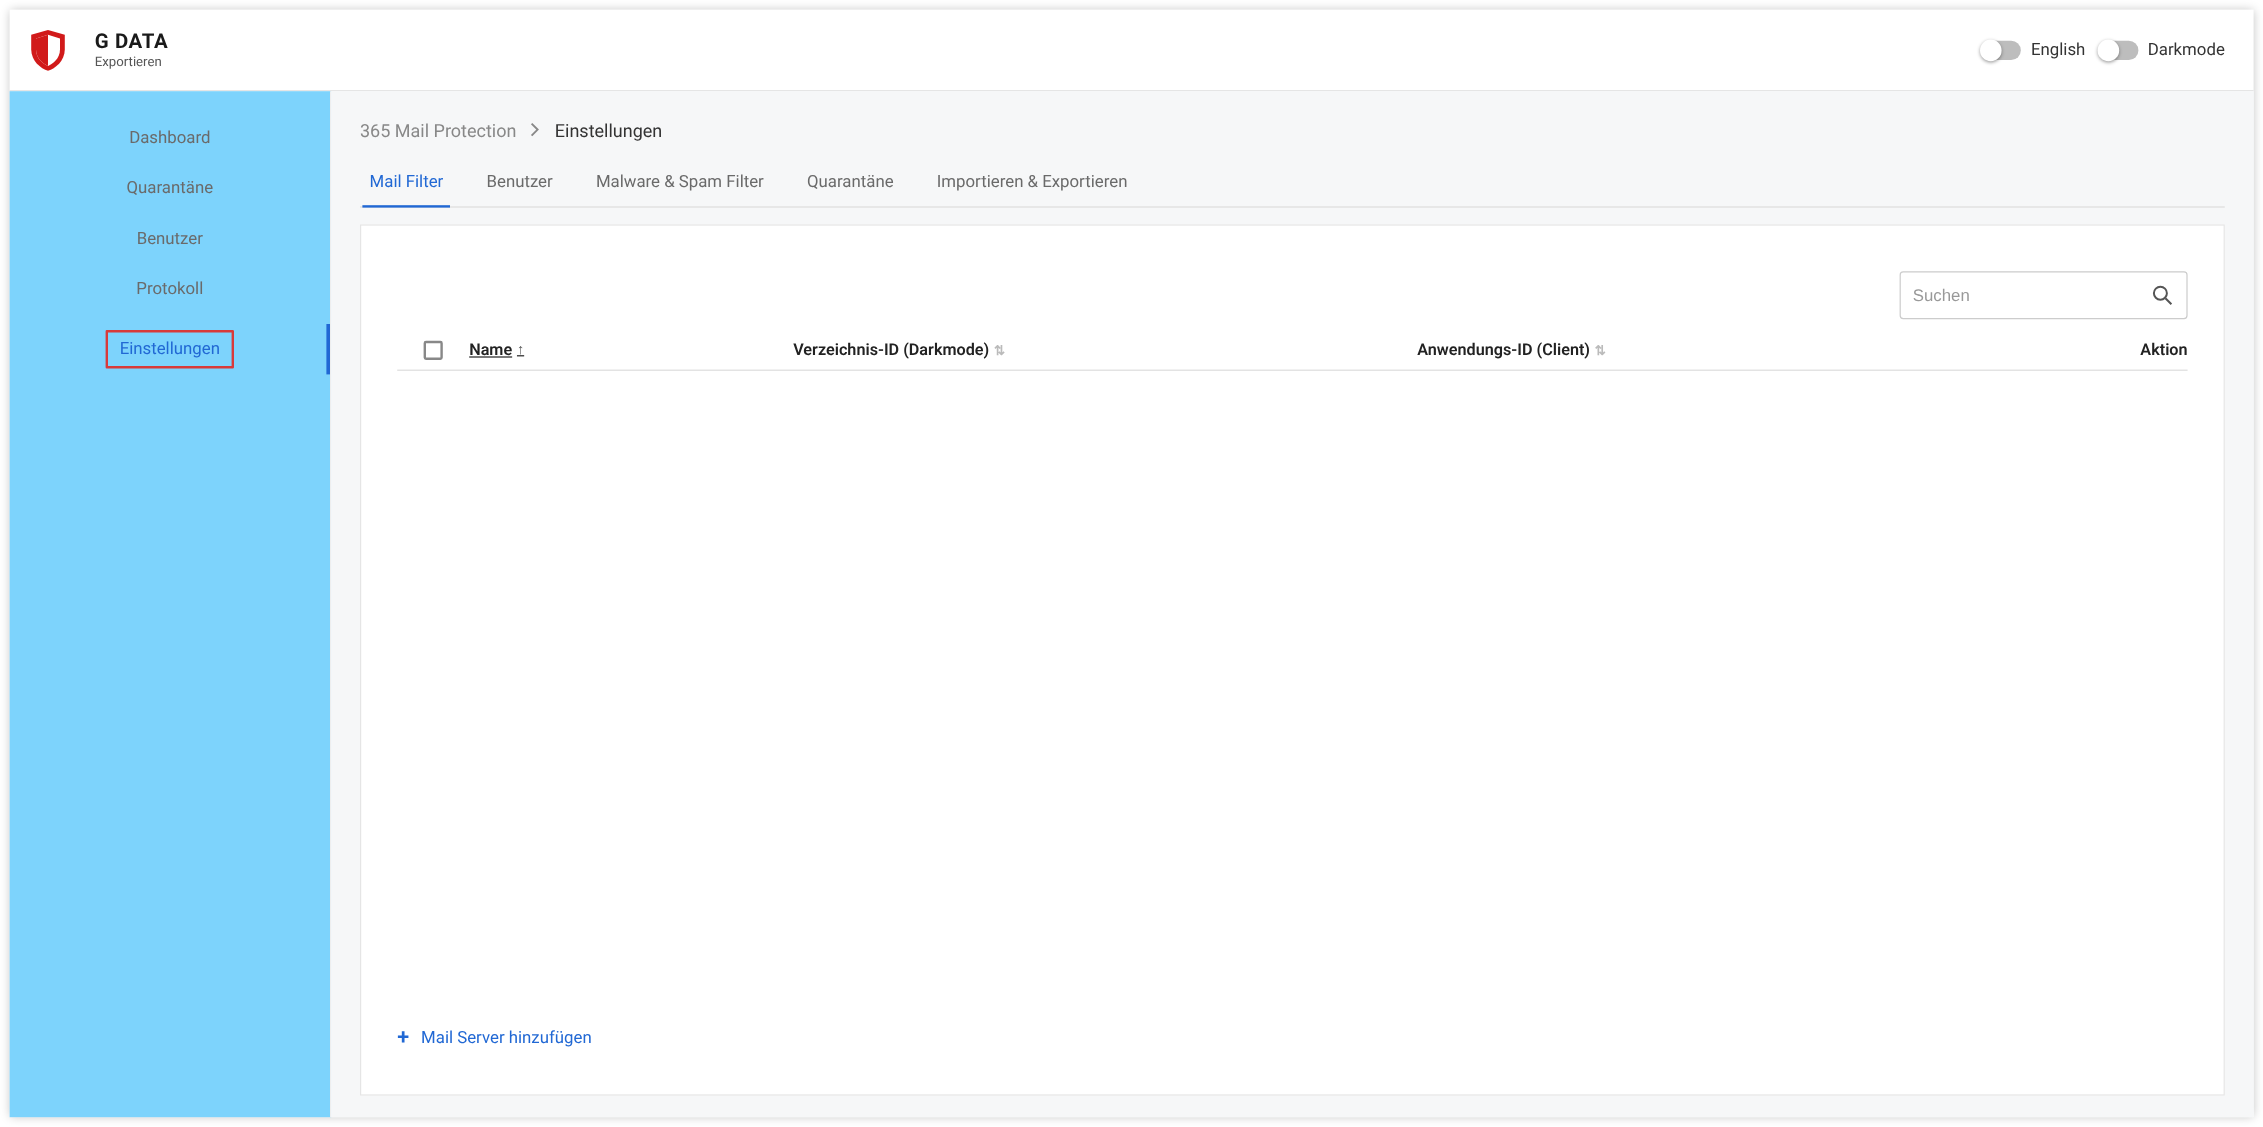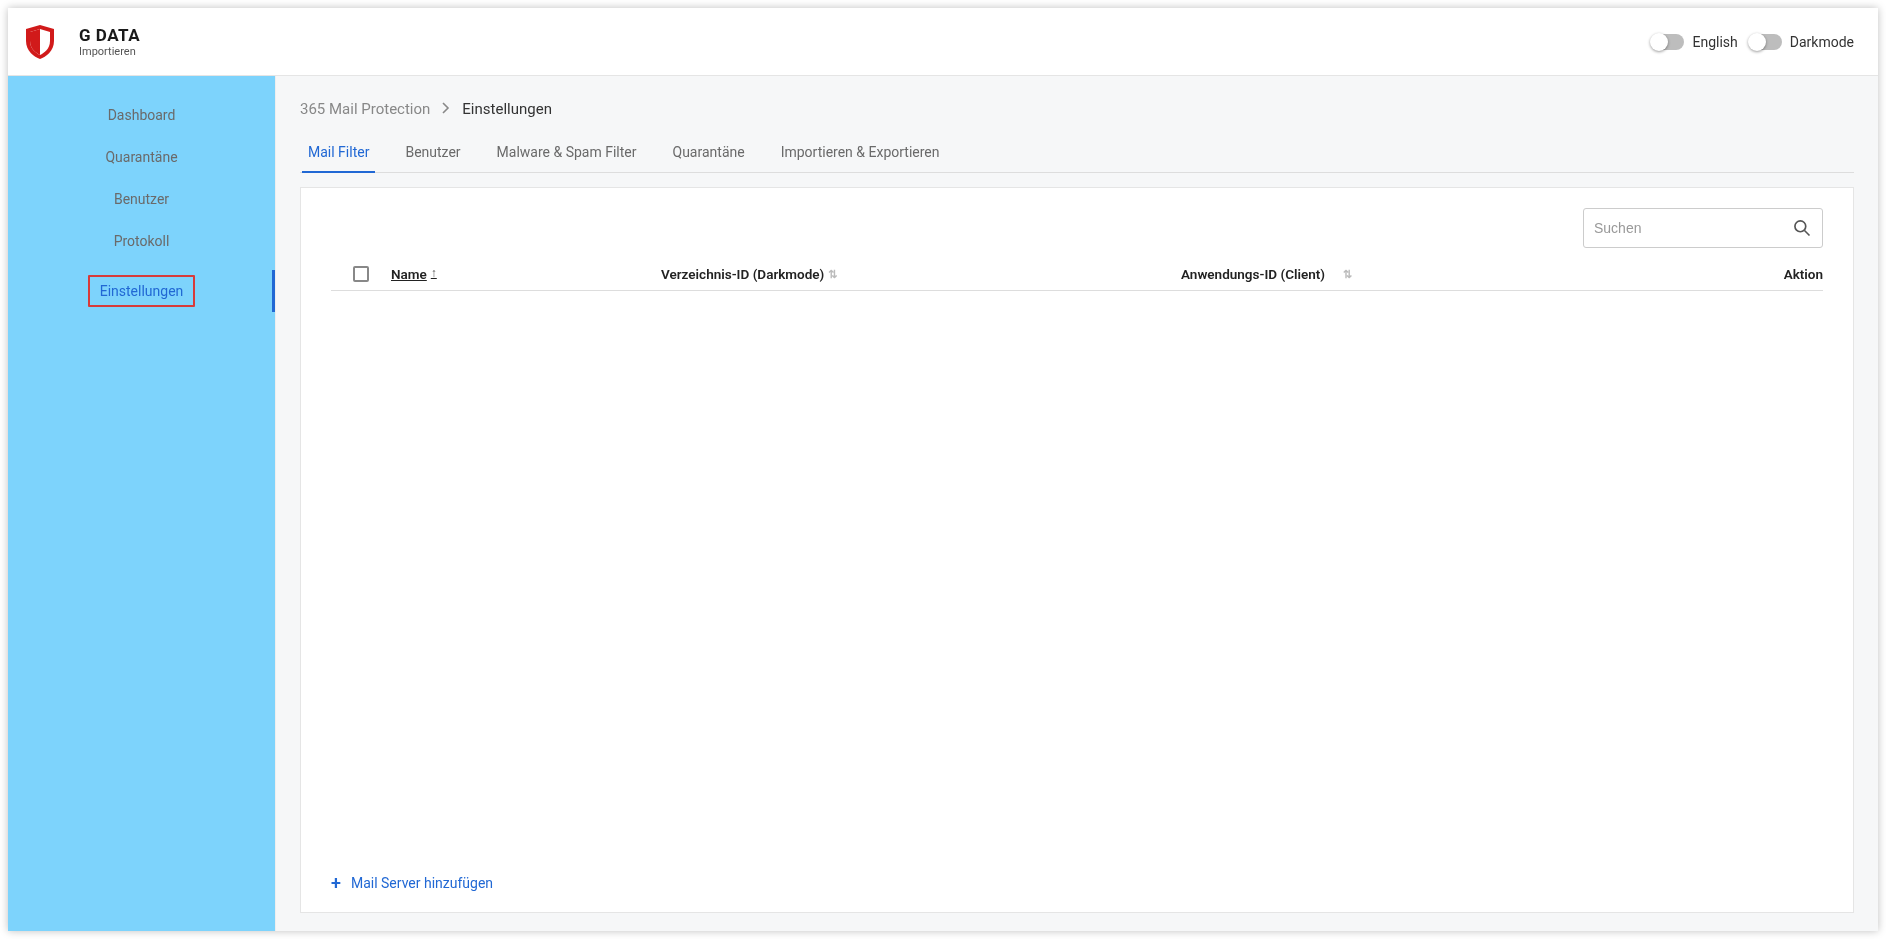--- a/index.html
+++ b/index.html
@@ -78,40 +78,40 @@
 }
 .tab {
   padding: 12px 4px; color: #6a6a6a; cursor: pointer; position: relative;
 }
 .tab.active { color: #2168d4; }
 .tab.active::after {
   content: ""; position: absolute; left: -2px; right: -2px; bottom: -1px; height: 2px; background: #2168d4;
 }
 .panel {
   flex: 1; background: #fff; border: 1px solid #e5e5e5; margin-top: 14px;
-  display: flex; flex-direction: column; padding: 20px 30px;
+  display: flex; flex-direction: column; padding: 38px 30px;
 }
 .search-row { display: flex; justify-content: flex-end; margin-bottom: 10px; }
 .search-box {
   width: 240px; height: 40px; border: 1px solid #ccc; border-radius: 3px;
   display: flex; align-items: center; padding: 0 10px; gap: 8px;
 }
 .search-box input {
   flex: 1; border: none; outline: none; font-size: 14px; color: #333; background: transparent;
 }
 .search-box input::placeholder { color: #999; }
 .table { width: 100%; }
 .thead {
   display: flex; align-items: center; border-bottom: 1px solid #ddd;
   padding: 8px 0; font-size: 13.5px; font-weight: 600; color: #222;
 }
 .col-check { width: 60px; display: flex; justify-content: center; }
 .col-name { width: 270px; display: flex; gap: 4px; text-decoration: underline; }
 .col-dir { width: 520px; display: flex; align-items: center; gap: 4px; }
-.col-app { flex: 1; display: flex; align-items: center; gap: 18px; }
+.col-app { flex: 1; display: flex; align-items: center; gap: 4px; }
 .col-action { width: 80px; text-align: right; }
 .trow {
   display: flex; align-items: center; border-bottom: 1px solid #eee; padding: 10px 0;
   font-size: 13.5px; color: #333;
 }
 .checkbox {
   width: 16px; height: 16px; border: 2px solid #888; border-radius: 2px; background: #fff; cursor: pointer;
 }
 .sort-arrow { font-size: 12px; color: #555; }
 .sort-inactive { font-size: 11px; color: #bbb; }
@@ -129,21 +129,21 @@
 
   <div class="header">
     <div class="logo-block">
       <svg width="32" height="38" viewBox="0 0 32 38">
         <path d="M16 2 L30 6 L30 18 C30 28 22 34 16 36 C10 34 2 28 2 18 L2 6 Z" fill="#d11a1a"></path>
         <path d="M16 6 L26 9 L26 18 C26 26 20 30 16 32 C12 30 6 26 6 18 L6 9 Z" fill="#ffffff"></path>
         <path d="M16 6 L16 32 C12 30 6 26 6 18 L6 9 Z" fill="#d11a1a"></path>
       </svg>
       <div class="logo-text">
         <span class="logo-main">G DATA</span>
-        <span class="logo-sub">Importieren</span>
+        <span class="logo-sub">Exportieren</span>
       </div>
     </div>
     <div class="header-controls">
       <div class="toggle-group">
         <div class="switch"></div>
         <span>English</span>
       </div>
       <div class="toggle-group">
         <div class="switch"></div>
         <span>Darkmode</span>

